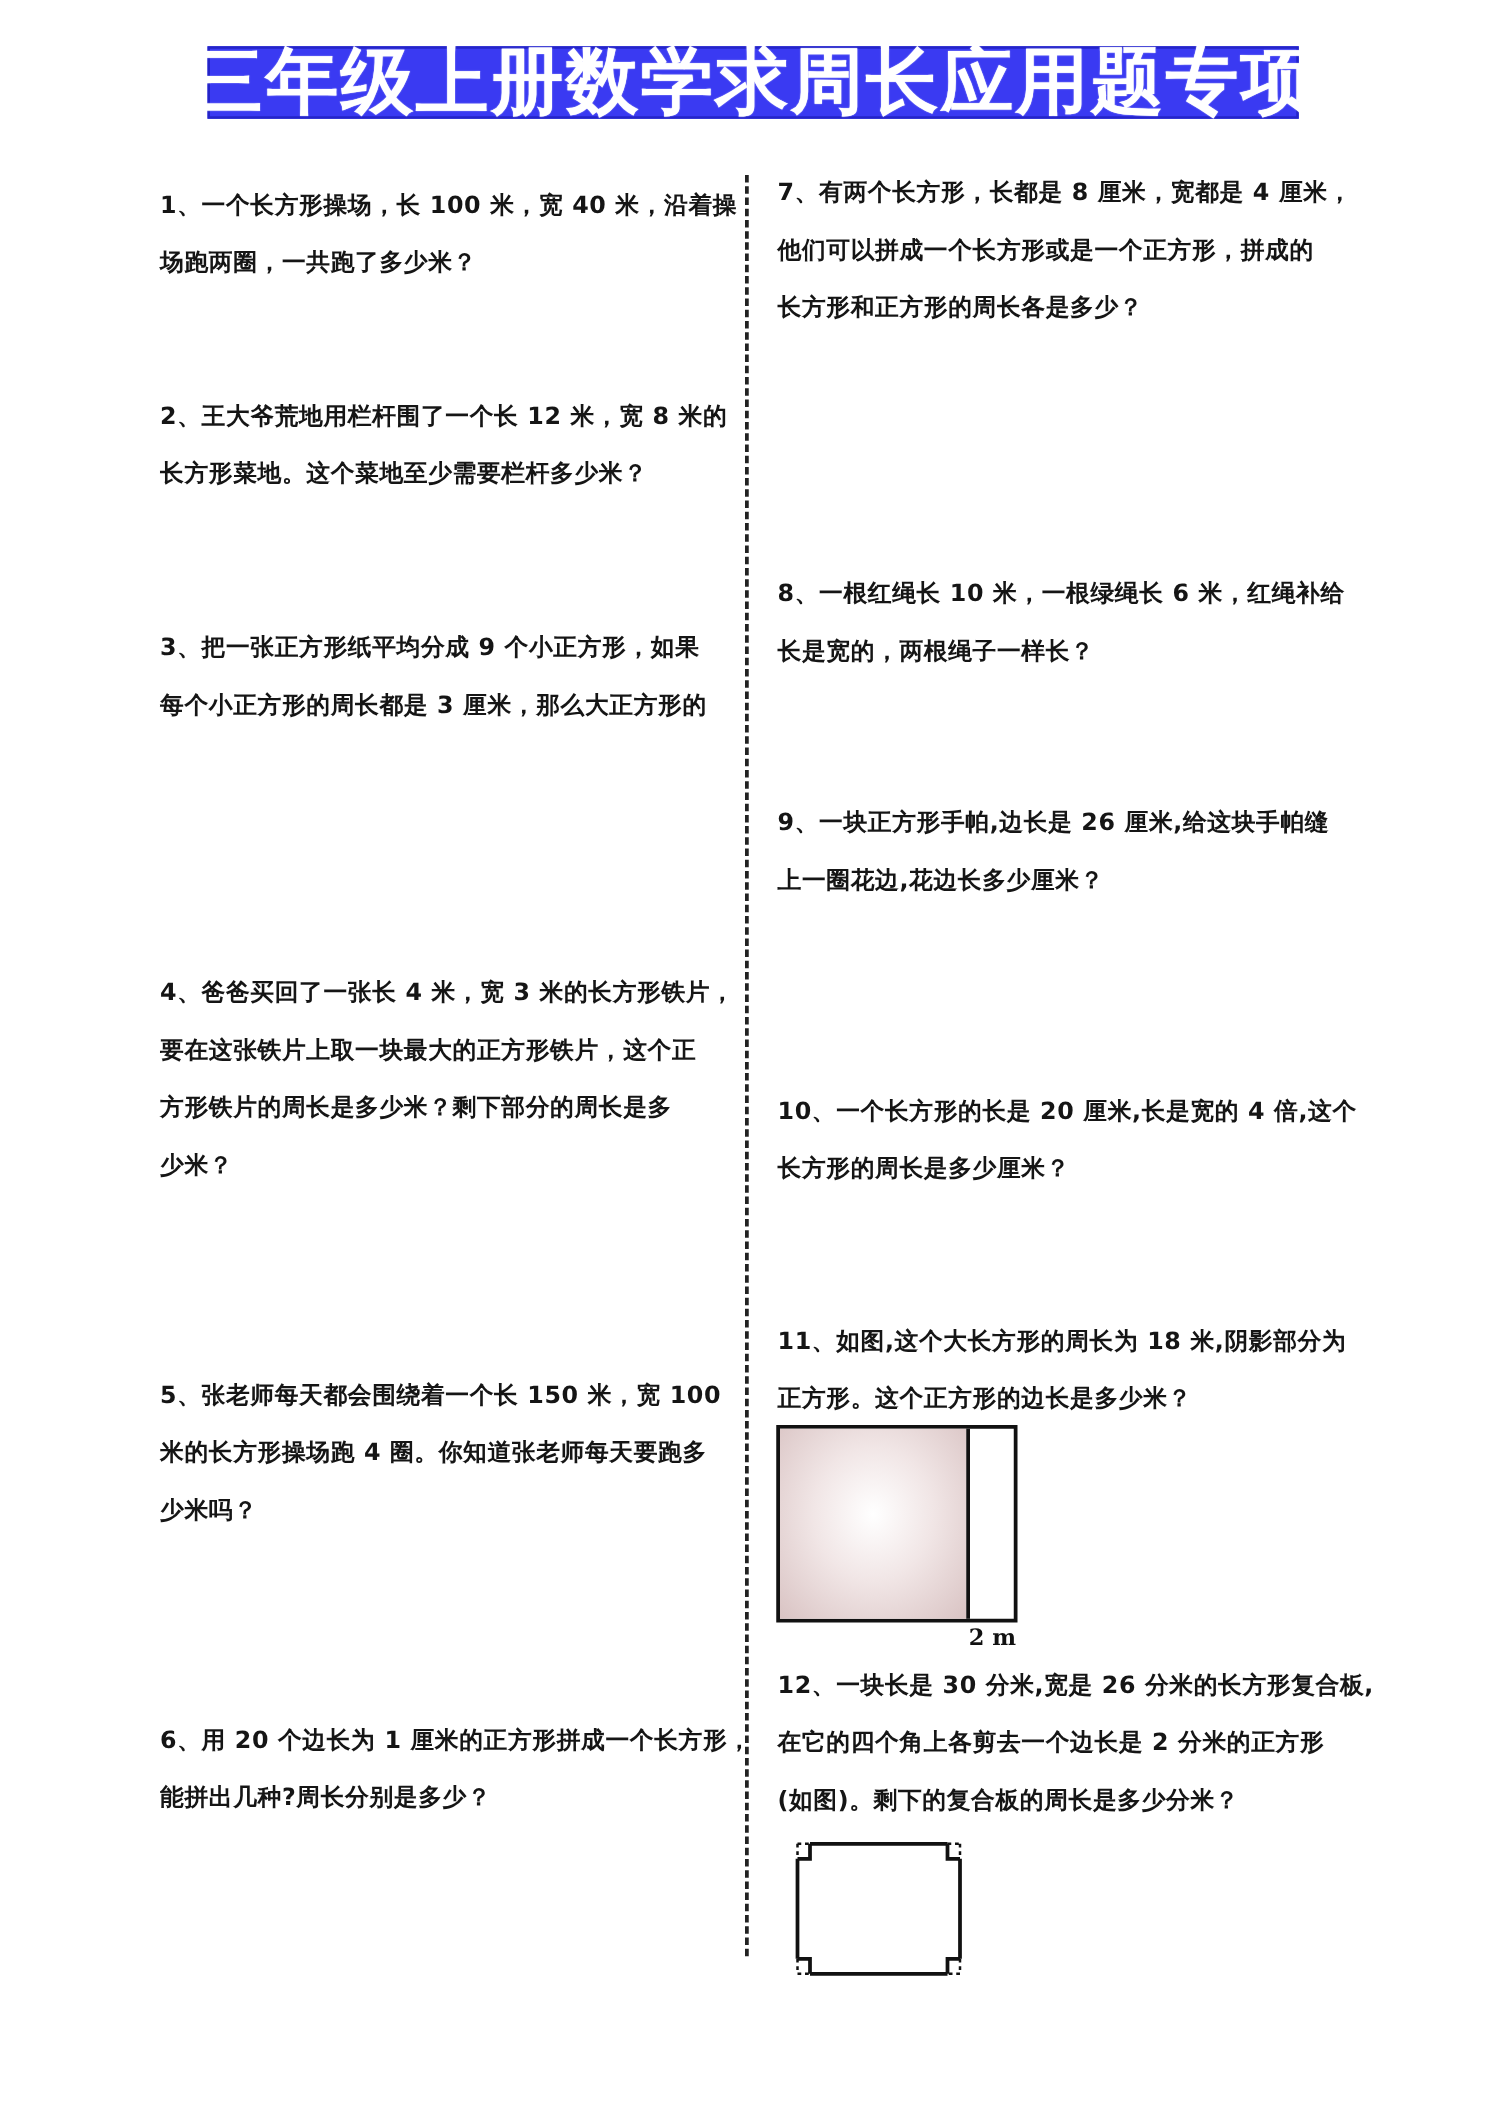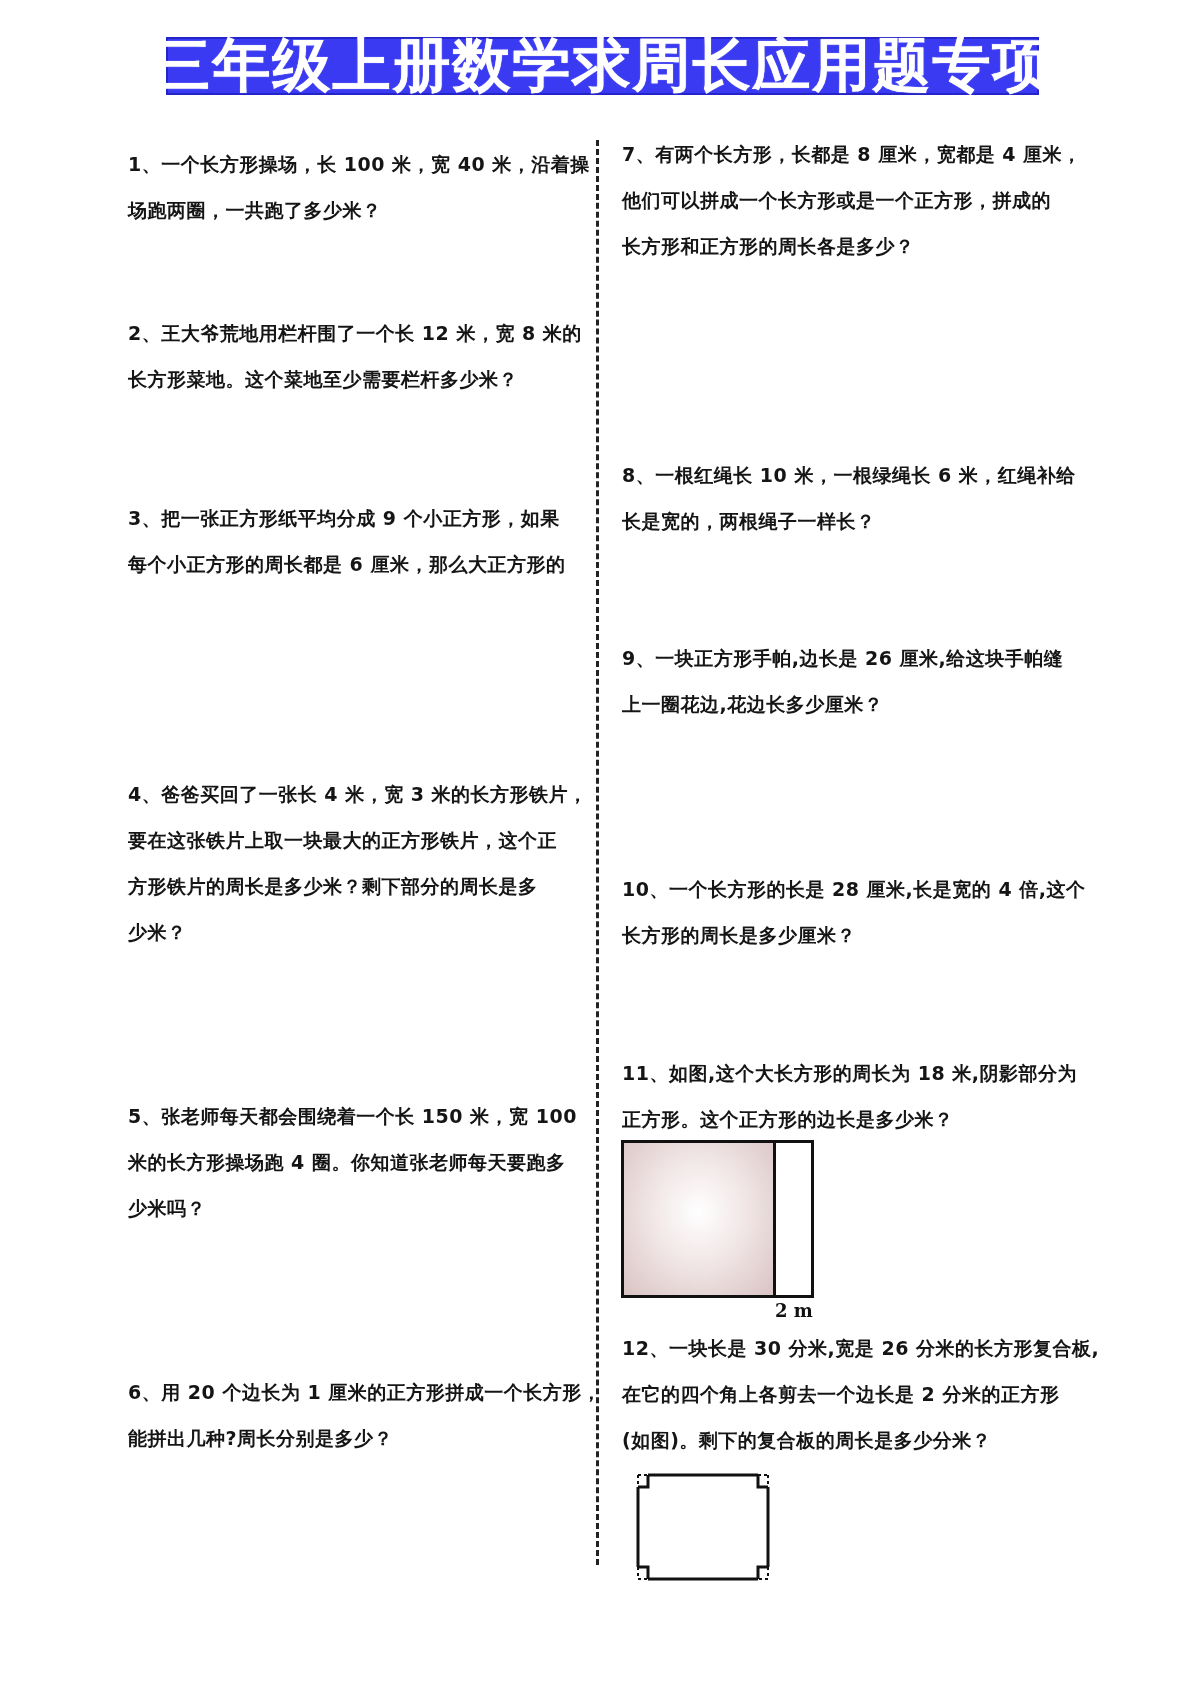--- a/index.html
+++ b/index.html
@@ -62,21 +62,21 @@
   <span class="line">场跑两圈，一共跑了多少米？</span>
 </div>
 
 <div class="q left" style="top:310px;">
   <span class="line">2、王大爷荒地用栏杆围了一个长 12 米，宽 8 米的</span>
   <span class="line">长方形菜地。这个菜地至少需要栏杆多少米？</span>
 </div>
 
 <div class="q left" style="top:495px;">
   <span class="line">3、把一张正方形纸平均分成 9 个小正方形，如果</span>
-  <span class="line">每个小正方形的周长都是 6 厘米，那么大正方形的</span>
+  <span class="line">每个小正方形的周长都是 3 厘米，那么大正方形的</span>
 </div>
 
 <div class="q left" style="top:771px;">
   <span class="line">4、爸爸买回了一张长 4 米，宽 3 米的长方形铁片，</span>
   <span class="line">要在这张铁片上取一块最大的正方形铁片，这个正</span>
   <span class="line">方形铁片的周长是多少米？剩下部分的周长是多</span>
   <span class="line">少米？</span>
 </div>
 
 <div class="q left" style="top:1093px;">
@@ -100,21 +100,21 @@
   <span class="line">8、一根红绳长 10 米，一根绿绳长 6 米，红绳补给</span>
   <span class="line">长是宽的，两根绳子一样长？</span>
 </div>
 
 <div class="q right" style="top:635px;">
   <span class="line">9、一块正方形手帕,边长是 26 厘米,给这块手帕缝</span>
   <span class="line">上一圈花边,花边长多少厘米？</span>
 </div>
 
 <div class="q right" style="top:866px;">
-  <span class="line">10、一个长方形的长是 28 厘米,长是宽的 4 倍,这个</span>
+  <span class="line">10、一个长方形的长是 20 厘米,长是宽的 4 倍,这个</span>
   <span class="line">长方形的周长是多少厘米？</span>
 </div>
 
 <div class="q right" style="top:1050px;">
   <span class="line">11、如图,这个大长方形的周长为 18 米,阴影部分为</span>
   <span class="line">正方形。这个正方形的边长是多少米？</span>
 </div>
 
 <div class="fig11">
   <div class="shaded"></div>

